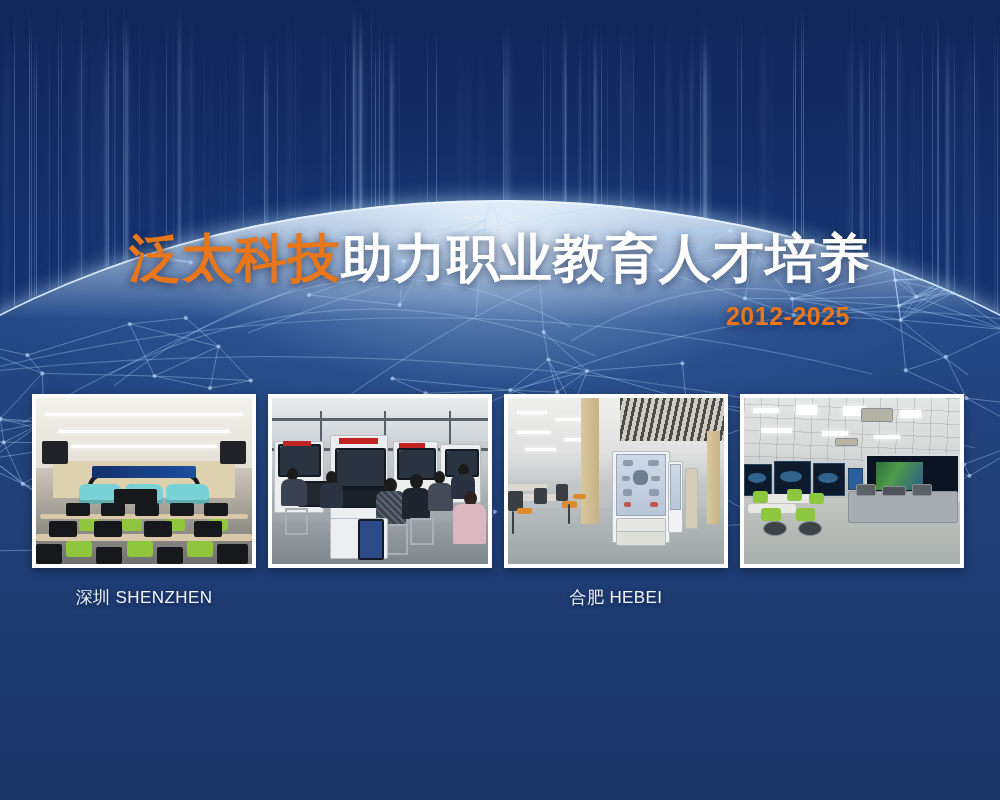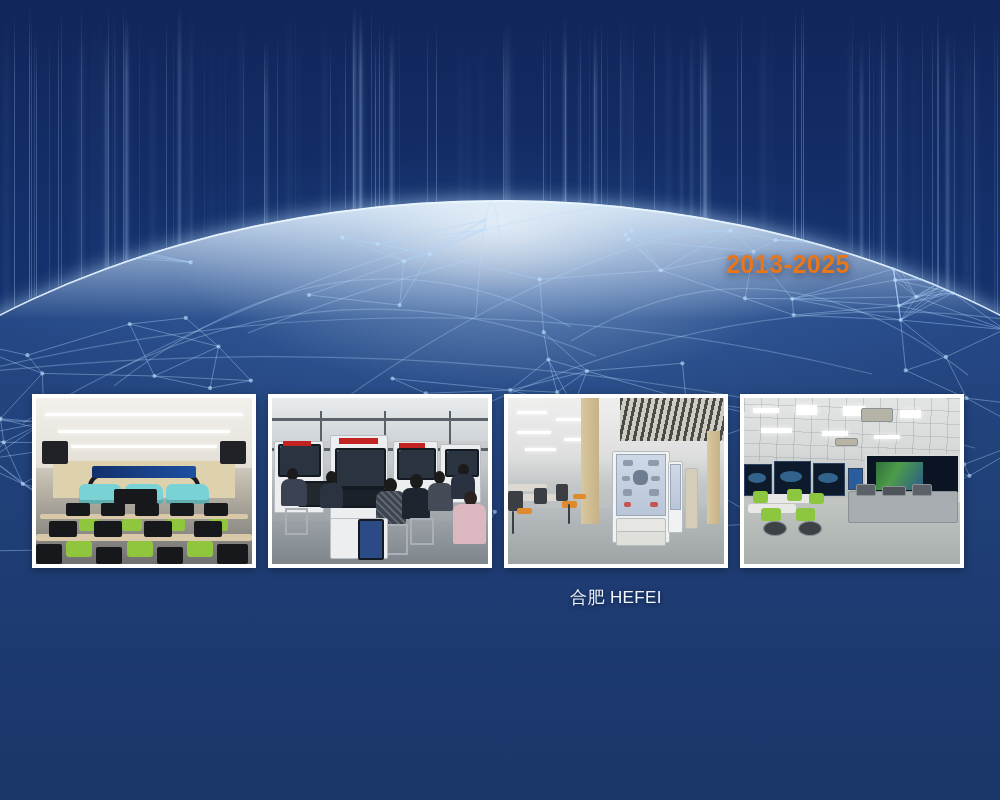--- a/index.html
+++ b/index.html
@@ -1058,21 +1058,24 @@
         <path d="M1308,175 Q1109,21 911,141" fill="none" stroke="rgba(185,218,252,0.30)" stroke-width="1.2"></path>
         <path d="M662,215 Q1069,-85 1476,35" fill="none" stroke="rgba(185,218,252,0.30)" stroke-width="1.2"></path>
         <path d="M1315,248 Q700,88 85,208" fill="none" stroke="rgba(185,218,252,0.30)" stroke-width="1.2"></path>
         <path d="M1443,30 Q947,-90 450,174" fill="none" stroke="rgba(185,218,252,0.30)" stroke-width="1.2"></path>
         <path d="M1212,174 Q730,54 248,190" fill="none" stroke="rgba(185,218,252,0.30)" stroke-width="1.2"></path>
         <path d="M911,127 Q683,7 454,186" fill="none" stroke="rgba(185,218,252,0.30)" stroke-width="1.2"></path>
       </svg>
   </div>
 
   <div class="title-wrap">
-    <div class="subtitle">2013-2025</div>
+    <div class="title">
+      <span class="brand">泛太科技</span><span class="rest">助力职业教育人才培养</span>
+    </div>
+    <div class="subtitle">2012-2025</div>
   </div>
 
   <div class="strip">
 
     <div class="card">
       <div class="photo p1">
         <div class="ph-inner">
           <div class="ceil">
             <i style="left:4%;right:4%;top:22%;"></i>
             <i style="left:10%;right:10%;top:46%;"></i>
@@ -1104,20 +1107,21 @@
           <div class="mon" style="left:73%;top:74%;width:13%;height:10%;"></div>
           <div class="chair" style="left:14%;top:86%;width:12%;height:10%;"></div>
           <div class="chair" style="left:42%;top:86%;width:12%;height:10%;"></div>
           <div class="chair" style="left:70%;top:86%;width:12%;height:10%;"></div>
           <div class="mon" style="left:0;top:88%;width:12%;height:12%;"></div>
           <div class="mon" style="left:28%;top:90%;width:12%;height:10%;"></div>
           <div class="mon" style="left:56%;top:90%;width:12%;height:10%;"></div>
           <div class="mon" style="left:84%;top:88%;width:14%;height:12%;"></div>
         </div>
       </div>
+      <div class="caption">深圳  SHENZHEN</div>
     </div>
 
     <div class="card">
       <div class="photo p2">
         <div class="ph-inner">
           <div class="ceil"></div>
           <div class="beam" style="left:0;right:0;top:12%;"></div>
           <div class="beam" style="left:0;right:0;top:30%;"></div>
           <div class="beam" style="left:22%;top:8%;width:2px;height:26%;"></div>
           <div class="beam" style="left:52%;top:8%;width:2px;height:26%;"></div>
@@ -1205,21 +1209,21 @@
             <i style="right:14%;top:78%;width:16%;height:9%;background:#c0564e;"></i>
           </div>
           <div class="cab" style="left:50%;top:72%;width:22%;height:8%;background:#e6e7e3;"></div>
           <div class="cab" style="left:50%;top:80%;width:22%;height:8%;background:#dfe0da;"></div>
 
           <div class="cab" style="left:74%;top:38%;width:6%;height:42%;"></div>
           <div class="glass" style="left:75%;top:40%;width:4%;height:26%;"></div>
           <div class="cab" style="left:82%;top:42%;width:5%;height:36%;background:#d6cdb8;"></div>
         </div>
       </div>
-      <div class="caption">合肥  HEFEI</div>
+      <div class="caption">合肥  HEBEI</div>
     </div>
 
     <div class="card">
       <div class="photo p4">
         <div class="ph-inner">
           <div class="ceil"></div>
           <div class="panelight" style="left:4%;top:6%;width:12%;height:3%;"></div>
           <div class="panelight" style="left:24%;top:4%;width:10%;height:6%;"></div>
           <div class="panelight" style="left:46%;top:5%;width:10%;height:6%;"></div>
           <div class="panelight" style="left:72%;top:7%;width:10%;height:5%;"></div>

